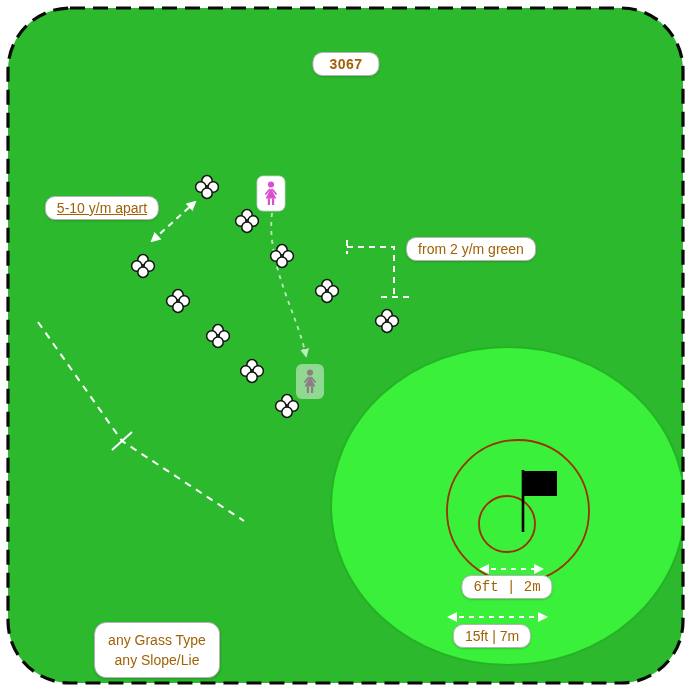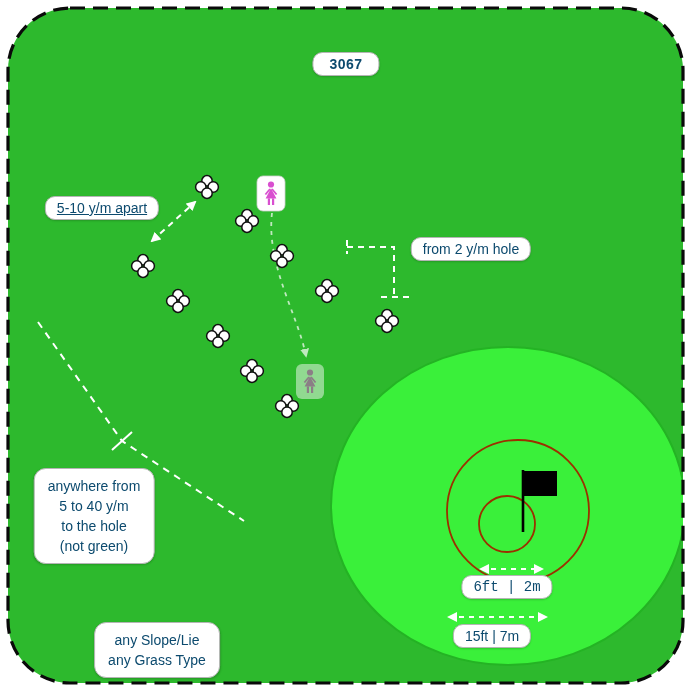--- a/index.html
+++ b/index.html
@@ -1,20 +1,20 @@
 <!DOCTYPE html>
 <html><head>
 <meta charset="utf-8">
 <style>
   html,body{margin:0;padding:0;background:#fff;}
   .stage{position:relative;width:691px;height:691px;background:#fff;
          font-family:"Liberation Sans",sans-serif;overflow:hidden;}
   .stage > svg{position:absolute;left:0;top:0;z-index:1;}
   .label{position:absolute;z-index:2;background:#ffffff;border:1px solid #b5b5b5;
-         border-radius:10px;padding:3px 11px;font-size:14px;color:#0c4a6e;
+         border-radius:10px;padding:3px 11px;font-size:14px;color:#a16207;
          white-space:nowrap;transform:translateX(-50%);
          box-shadow:0 1px 2px rgba(0,0,0,.18);}
   .label.block{text-align:center;padding:7px 13px;line-height:20px;border-radius:12px;}
   .b{font-weight:400;}
   .badge{font-weight:700;letter-spacing:.5px;padding:3px 16px;}
 </style>
 </head>
 <body>
 
 <div class="stage">
@@ -102,32 +102,26 @@
     <rect x="8" y="8" width="675" height="675" rx="62" fill="none" stroke="#0a0a0a" stroke-width="3.2" stroke-dasharray="15 8"></rect>
   </svg>
 
   <div class="label badge" style="left:346px;top:52px;">3067</div>
 
   <div class="label" style="left:102px;top:196px;text-decoration:underline;">5-10 y/m apart</div>
 
   <div class="label" style="left:471px;top:237px;">
     <span>from</span>
     <span class="b">2 y/m</span>
-    <span>hole</span>
+    <span>green</span>
   </div>
 
-  <div class="label block" style="left:94px;top:468px;">
-    <div>anywhere from</div>
-    <div class="b">5 to 40 y/m</div>
-    <div class="b">to the hole</div>
-    <div>(not green)</div>
-  </div>
 
   <div class="label block" style="left:157px;top:622px;">
+    <div>any Grass Type</div>
     <div>any Slope/Lie</div>
-    <div>any Grass Type</div>
   </div>
 
   <div class="label" style="left:507px;top:575px;font-family:Liberation Mono, monospace;">6ft | 2m</div>
 
   <div class="label" style="left:492px;top:624px;">15ft | 7m</div>
 
 </div>
 
 </body></html>

